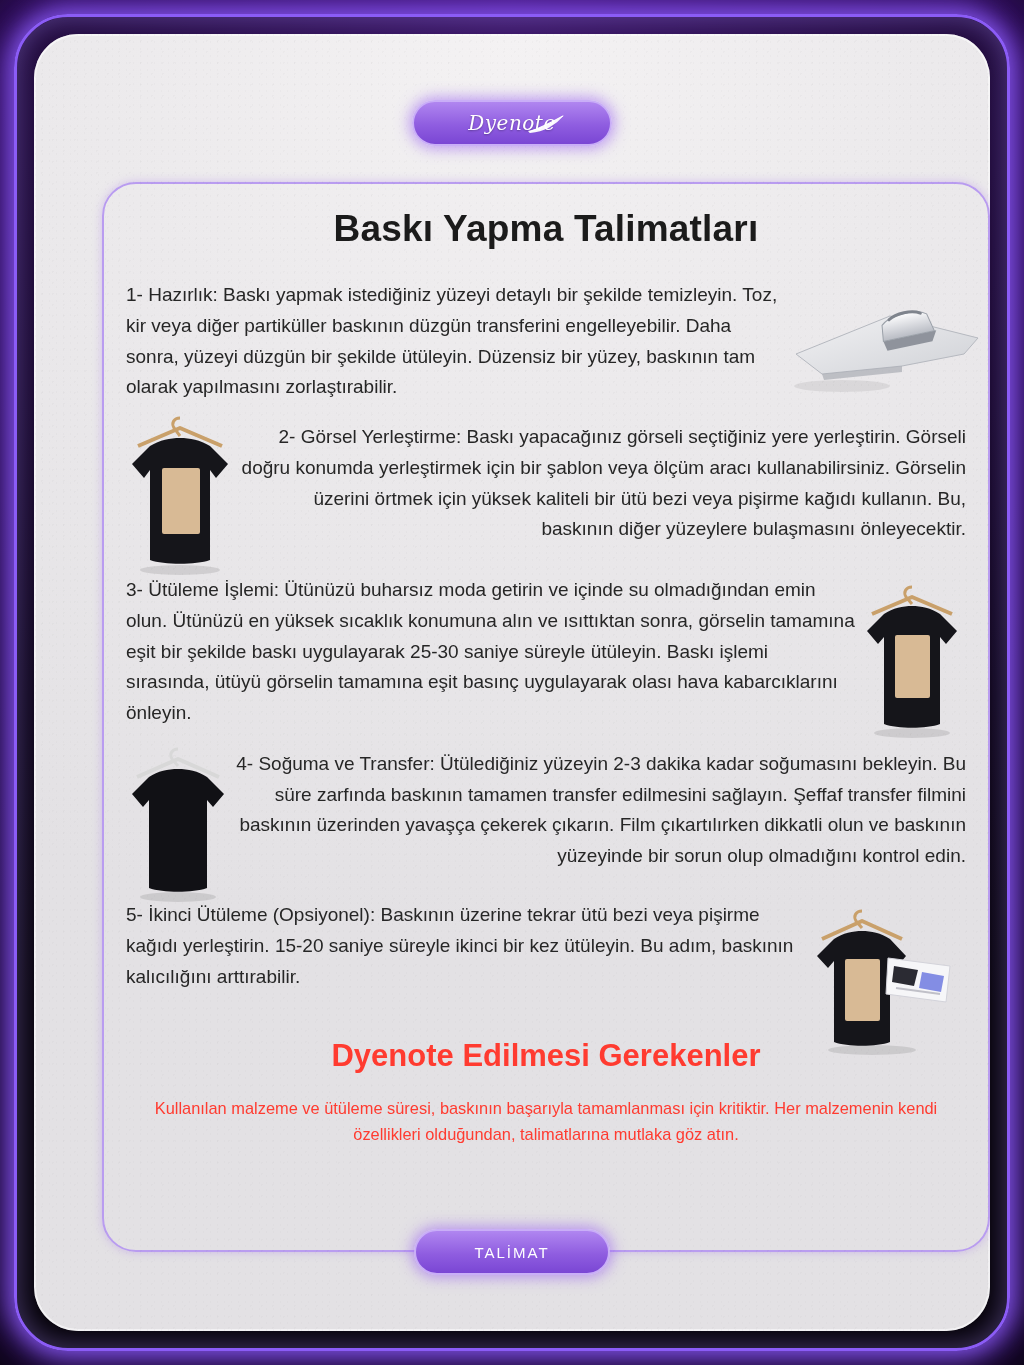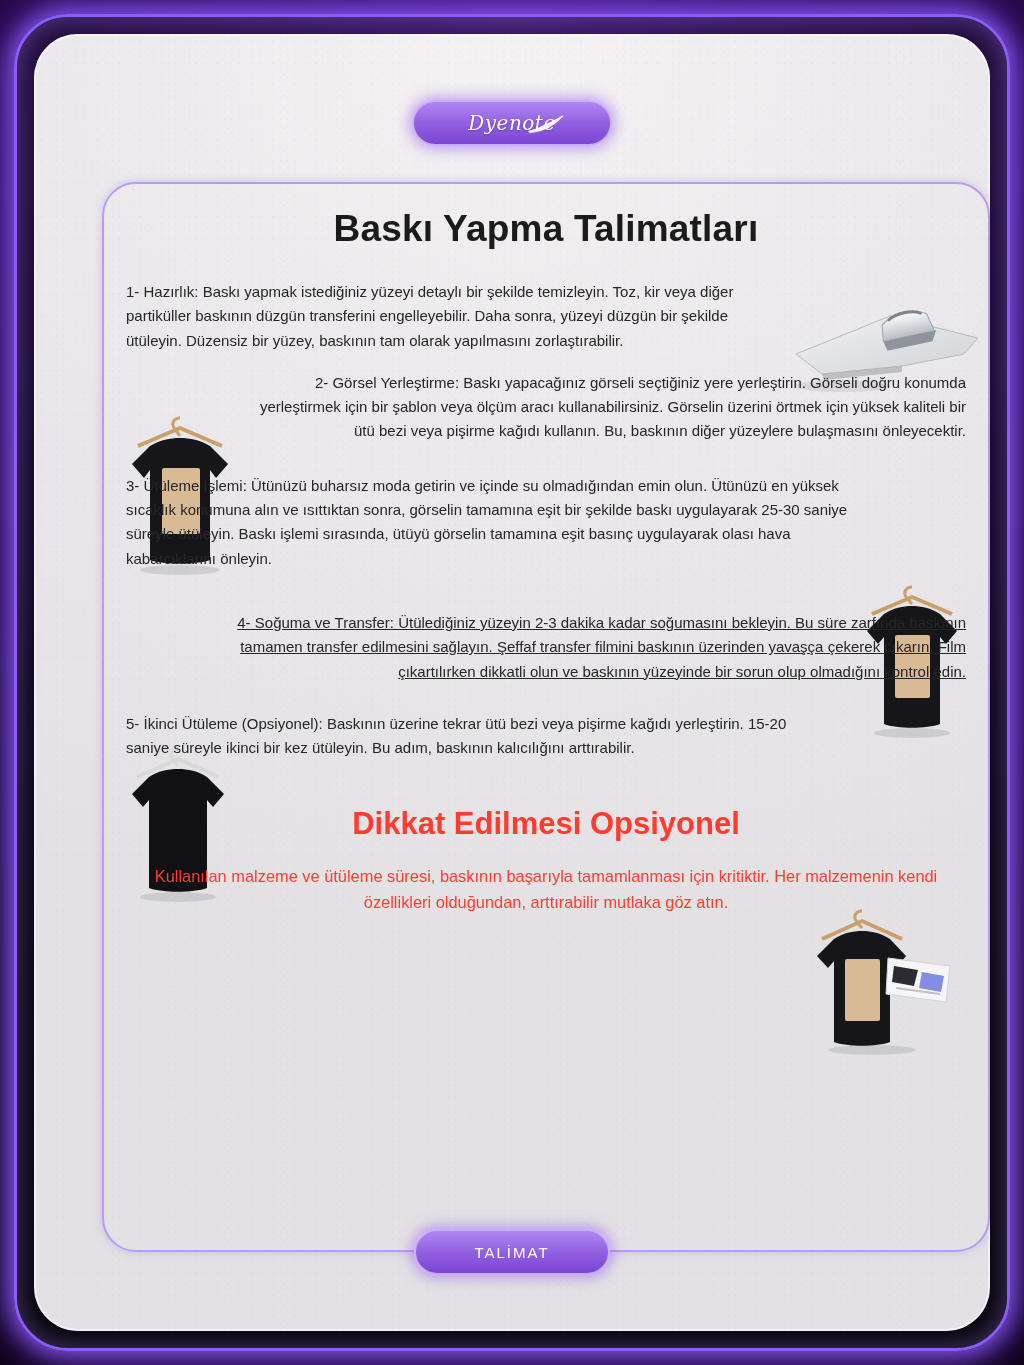--- a/index.html
+++ b/index.html
@@ -104,31 +104,31 @@
     margin: 0;
     padding-top: 10px;
     text-align: center;
     font-size: 37px;
     font-weight: bold;
     color: #1b1b1b;
     letter-spacing: .2px;
   }
   .step {
     position: relative;
-    font-size: 15px;
+    font-size: 19px;
     line-height: 1.62;
     color: #262626;
   }
   .step.left  { text-align: left; }
   .step.right { text-align: right; }
 
   .s1 { margin-top: 30px; width: 660px; }
   .s2 { margin-top: 18px; margin-left: 112px; width: 728px; }
   .s3 { margin-top: 30px; width: 730px; }
-  .s4 { margin-top: 40px; margin-left: 110px; width: 730px; text-decoration: underline; }
+  .s4 { margin-top: 20px; margin-left: 110px; width: 730px; }
   .s5 { margin-top: 28px; width: 690px; }
 
   h2.warn-title {
     margin: 46px 0 0 0;
     text-align: center;
     font-size: 31px;
     font-weight: bold;
     color: #ff3b30;
   }
   .warn-text {
@@ -247,22 +247,22 @@
     <div class="content">
 
       <h1 class="title">Baskı Yapma Talimatları</h1>
 
       <p class="step left s1">1- Hazırlık: Baskı yapmak istediğiniz yüzeyi detaylı bir şekilde temizleyin. Toz, kir veya diğer partiküller baskının düzgün transferini engelleyebilir. Daha sonra, yüzeyi düzgün bir şekilde ütüleyin. Düzensiz bir yüzey, baskının tam olarak yapılmasını zorlaştırabilir.</p>
       <p class="step right s2">2- Görsel Yerleştirme: Baskı yapacağınız görseli seçtiğiniz yere yerleştirin. Görseli doğru konumda yerleştirmek için bir şablon veya ölçüm aracı kullanabilirsiniz. Görselin üzerini örtmek için yüksek kaliteli bir ütü bezi veya pişirme kağıdı kullanın. Bu, baskının diğer yüzeylere bulaşmasını önleyecektir.</p>
       <p class="step left s3">3- Ütüleme İşlemi: Ütünüzü buharsız moda getirin ve içinde su olmadığından emin olun. Ütünüzü en yüksek sıcaklık konumuna alın ve ısıttıktan sonra, görselin tamamına eşit bir şekilde baskı uygulayarak 25-30 saniye süreyle ütüleyin. Baskı işlemi sırasında, ütüyü görselin tamamına eşit basınç uygulayarak olası hava kabarcıklarını önleyin.</p>
       <p class="step right s4">4- Soğuma ve Transfer: Ütülediğiniz yüzeyin 2-3 dakika kadar soğumasını bekleyin. Bu süre zarfında baskının tamamen transfer edilmesini sağlayın. Şeffaf transfer filmini baskının üzerinden yavaşça çekerek çıkarın. Film çıkartılırken dikkatli olun ve baskının yüzeyinde bir sorun olup olmadığını kontrol edin.</p>
       <p class="step left s5">5- İkinci Ütüleme (Opsiyonel): Baskının üzerine tekrar ütü bezi veya pişirme kağıdı yerleştirin. 15-20 saniye süreyle ikinci bir kez ütüleyin. Bu adım, baskının kalıcılığını arttırabilir.</p>
 
-      <h2 class="warn-title">Dikkat Edilmesi Opsiyonel</h2>
-      <p class="warn-text">Kullanılan malzeme ve ütüleme süresi, baskının başarıyla tamamlanması için kritiktir. Her malzemenin kendi özellikleri olduğundan, arttırabilir mutlaka göz atın.</p>
+      <h2 class="warn-title">Dyenote Edilmesi Gerekenler</h2>
+      <p class="warn-text">Kullanılan malzeme ve ütüleme süresi, baskının başarıyla tamamlanması için kritiktir. Her malzemenin kendi özellikleri olduğundan, talimatlarına mutlaka göz atın.</p>
     </div>
 
     <div class="bottom-pill">
       <span>TALİMAT</span>
     </div>
 
   </div>
 </div>
 
 </body></html>

